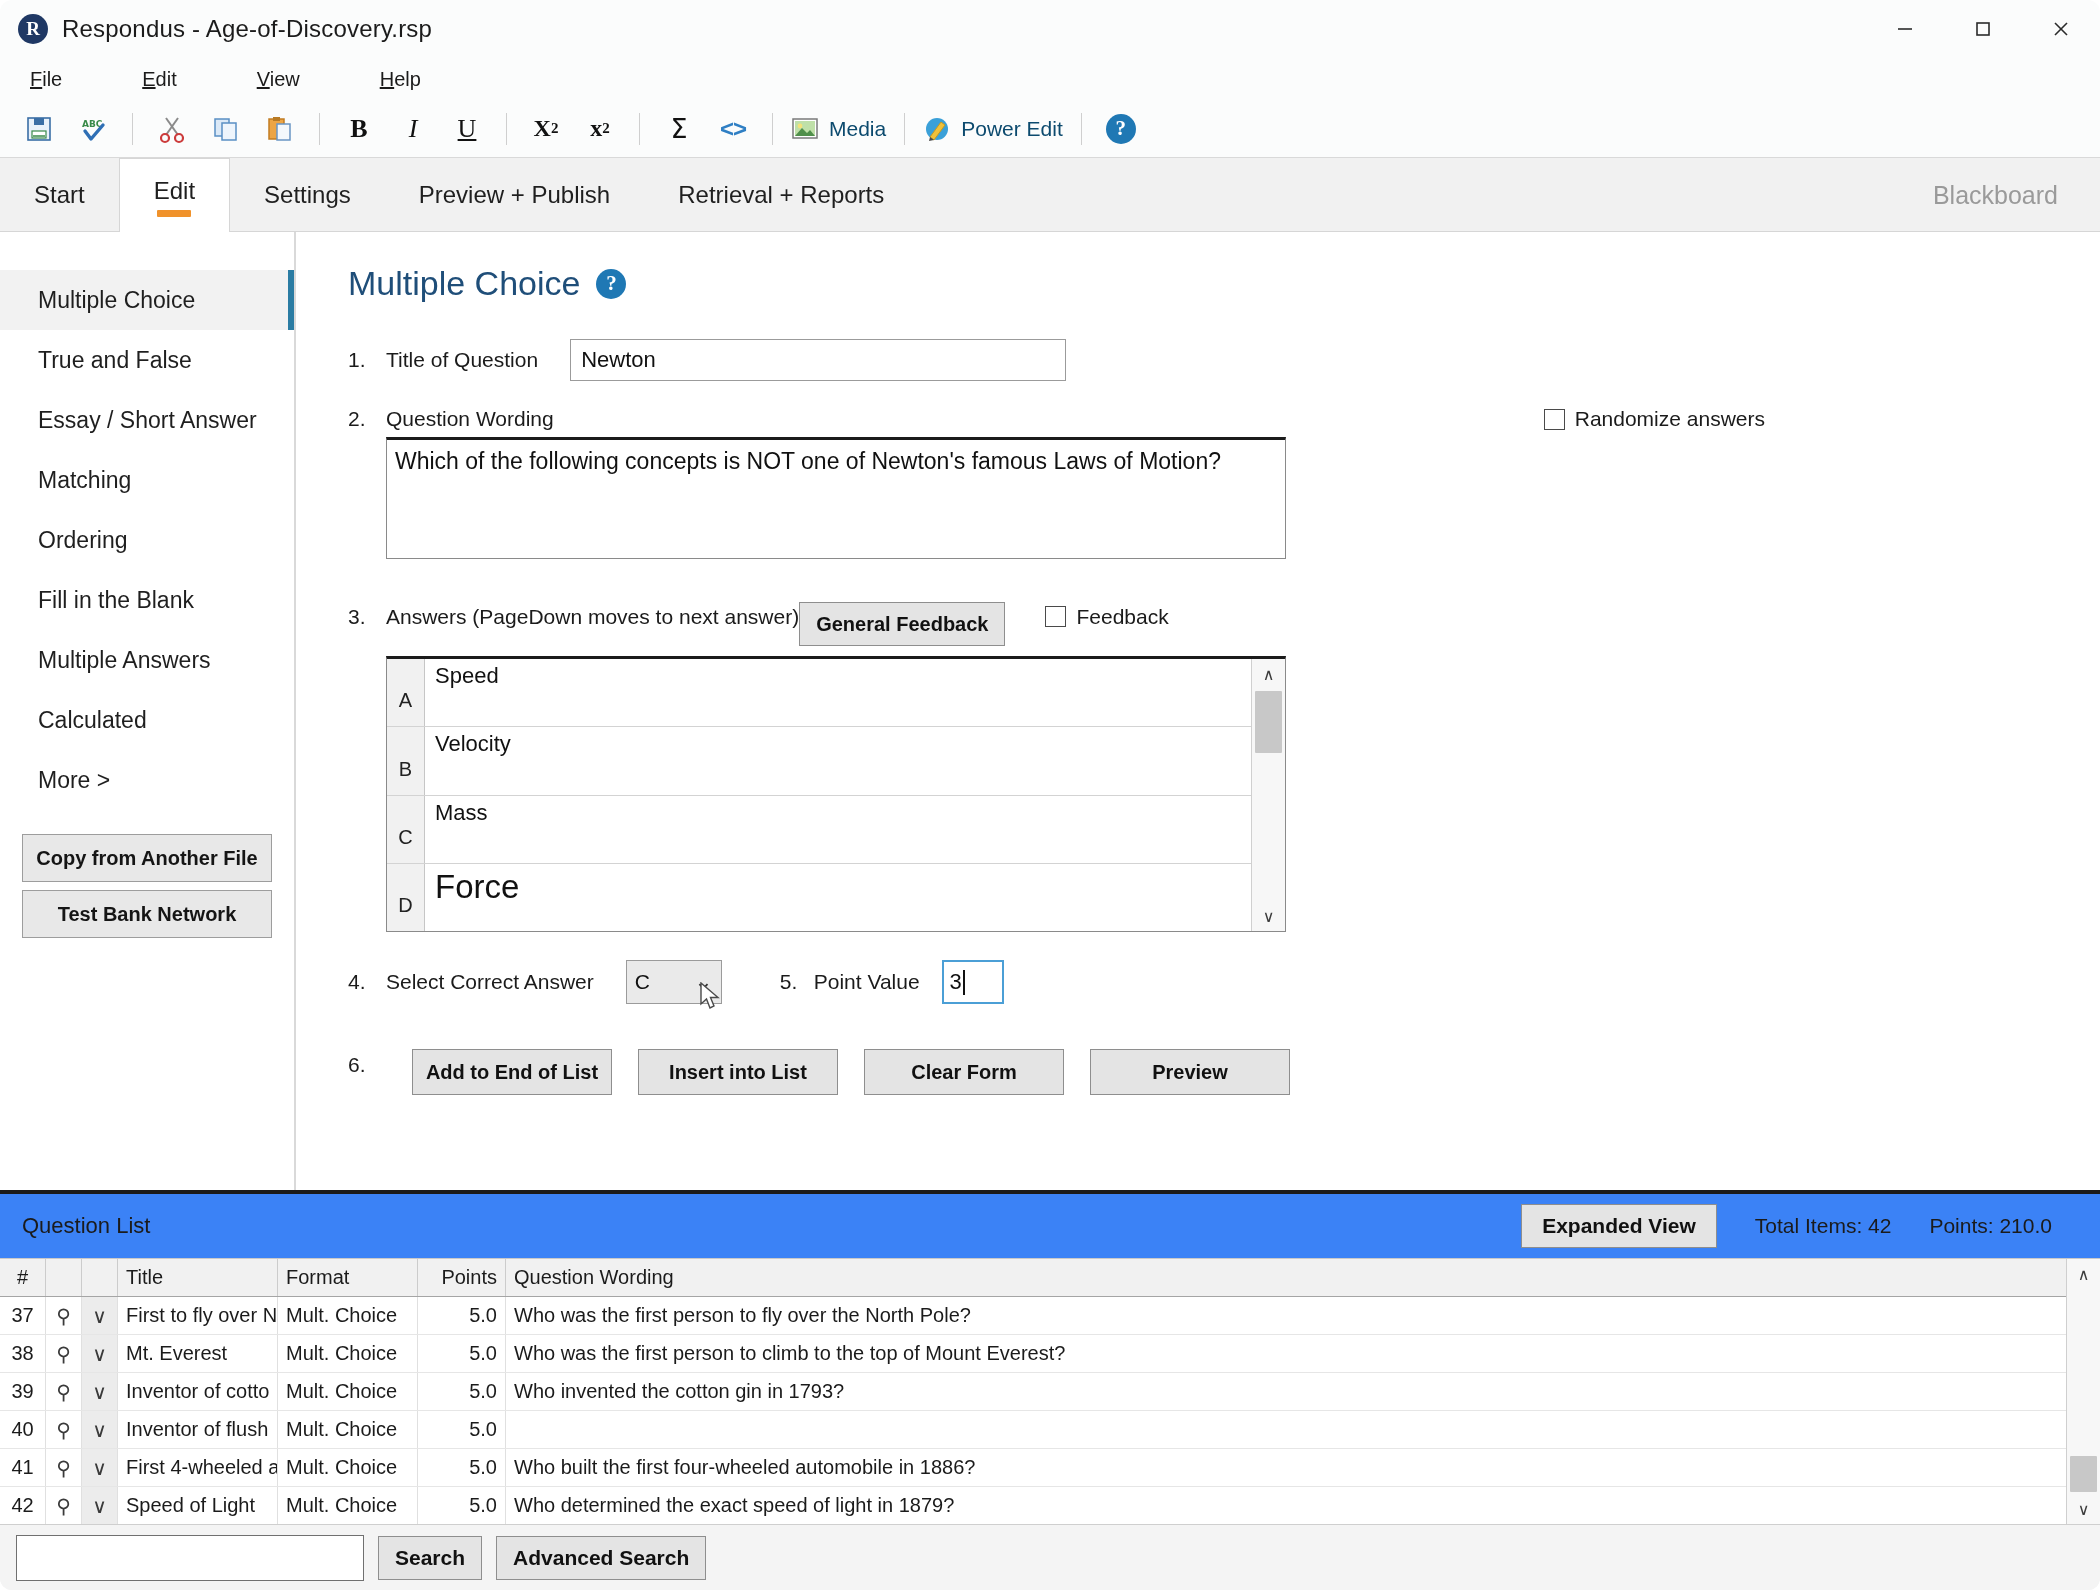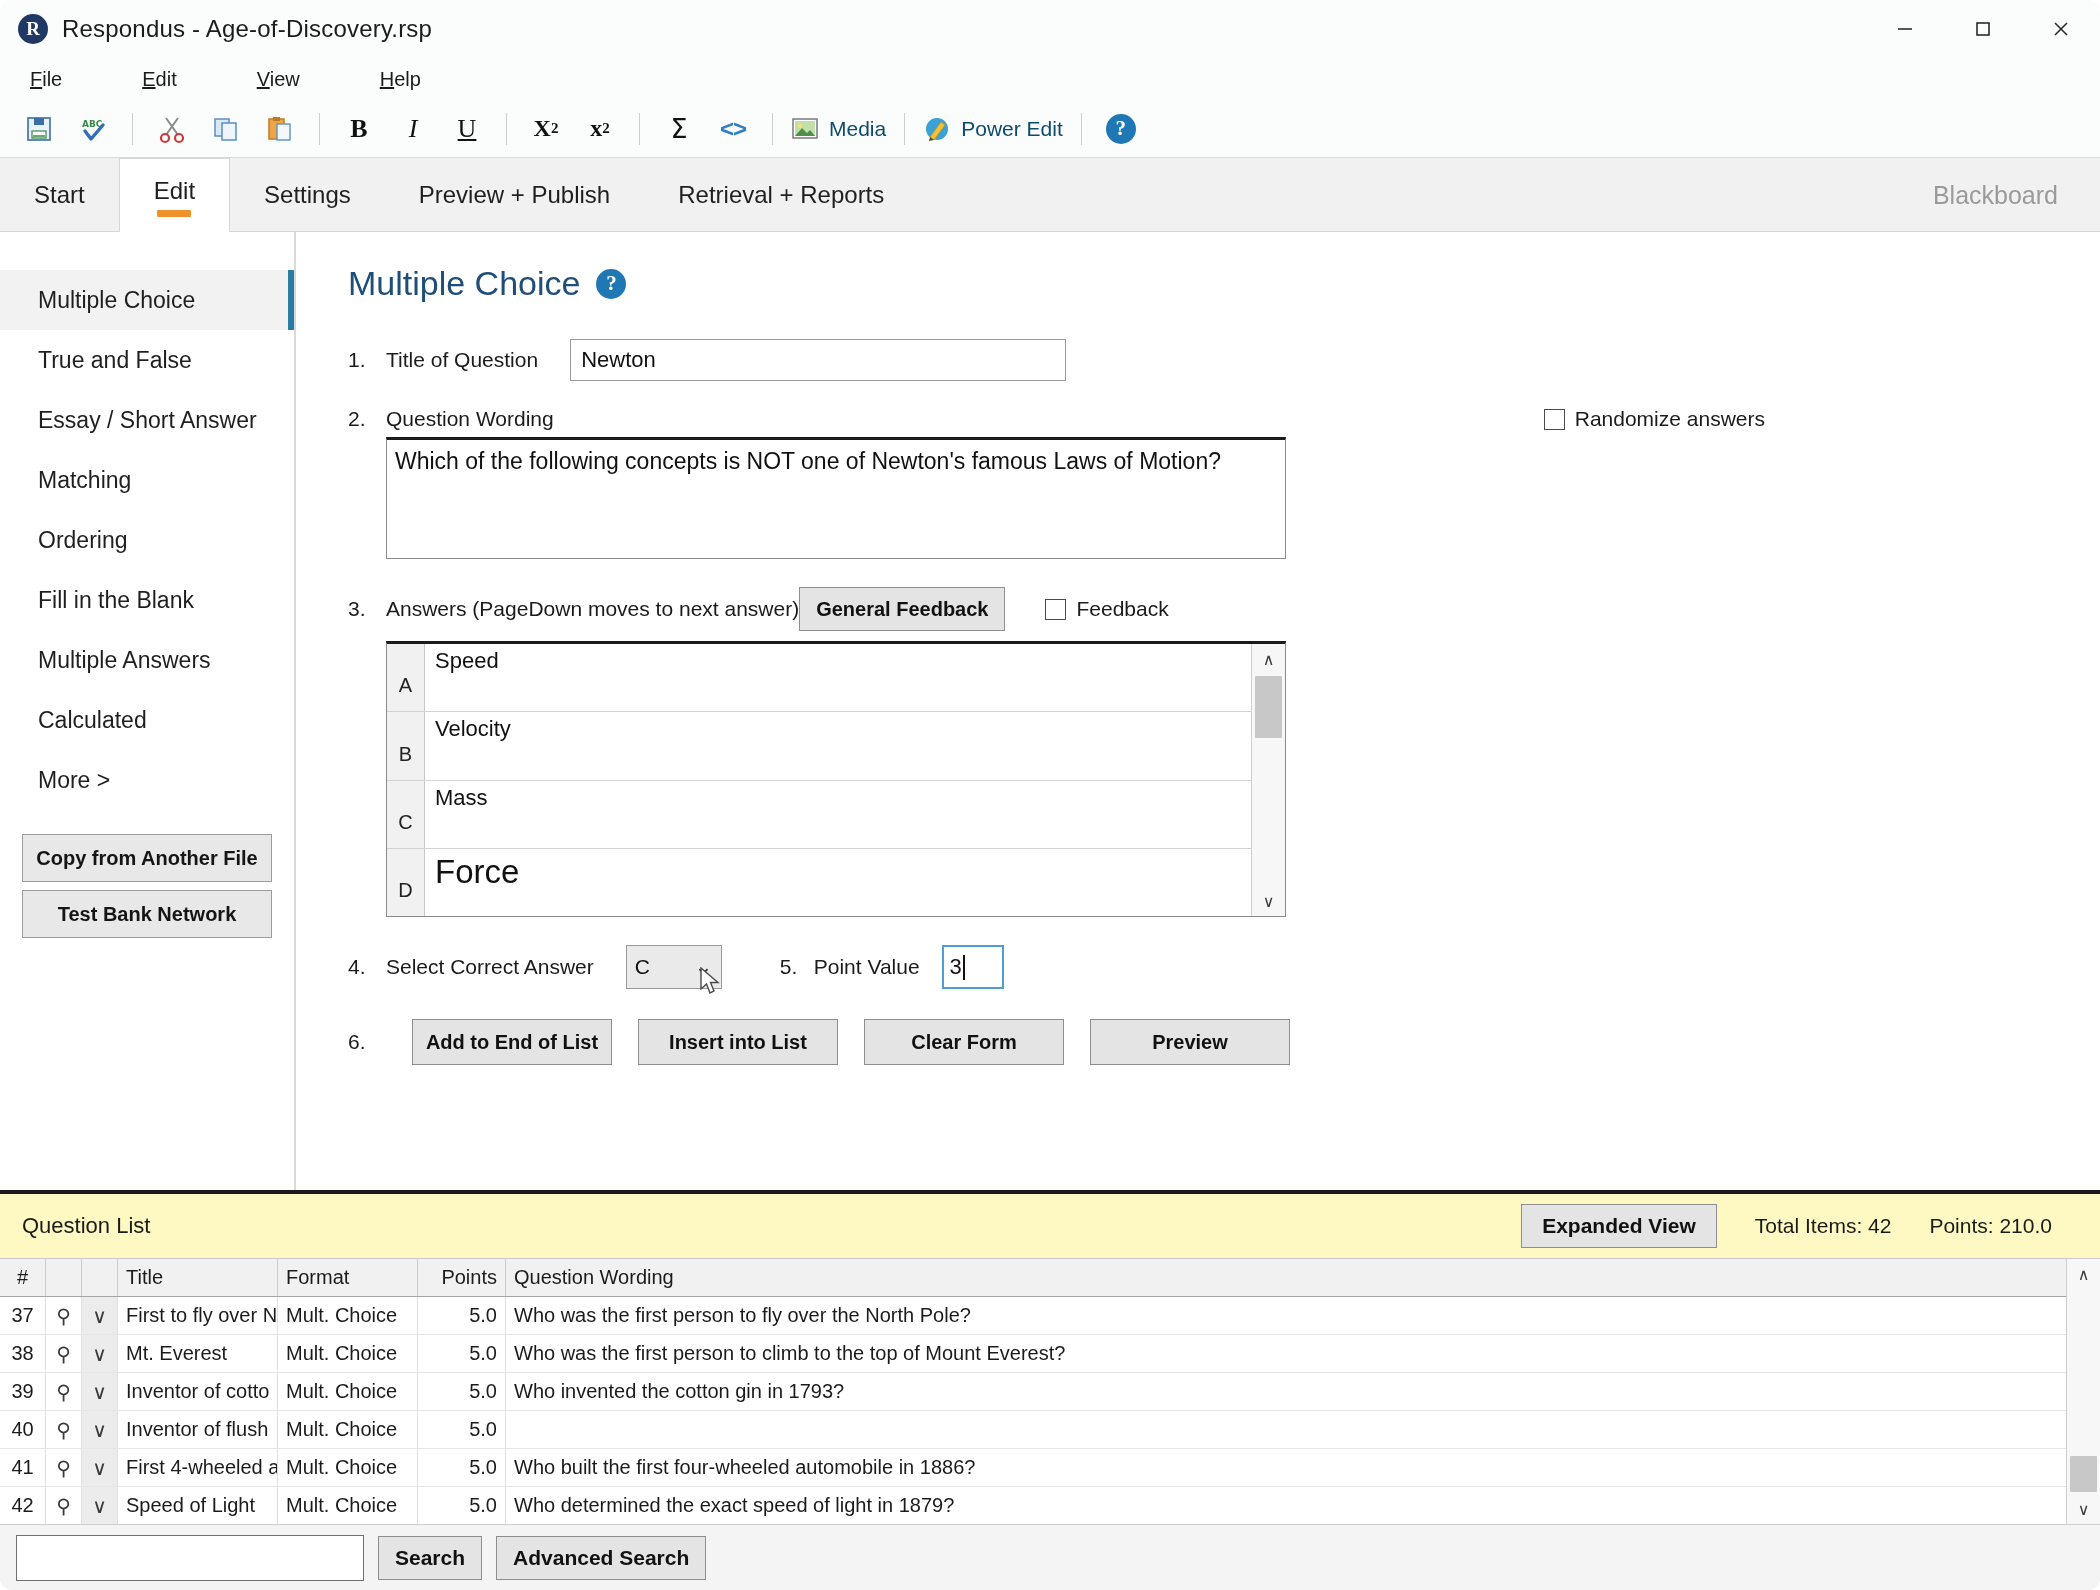--- a/index.html
+++ b/index.html
@@ -276,20 +276,21 @@
     background: #e4e4e4;
     border: 1px solid #8e8e8e;
     font-size: 20px;
     color: #111;
     height: 44px;
     display: flex; align-items: center; justify-content: center;
     padding: 16px 16px;
     cursor: default;
     font-weight: 600;
     white-space: nowrap;
+    margin-top: 15px;
   }
   .btn.gen-fb { width: 222px; }
 
   .ans-grid {
     margin-left: 38px;
     width: 900px;
     height: 276px;
     border: 1px solid #8a8a8a;
     border-top: 3px solid #1b1b1b;
     background: #ffffff;
@@ -391,21 +392,21 @@
     height: 400px;
     border-top: 4px solid #1b1b1b;
     background: #f4f4f4;
     display: flex;
     flex-direction: column;
   }
   .ql-head {
     height: 64px;
     display: flex; align-items: center;
     padding: 0 22px;
-    background: #fef9c3;
+    background: #3b82f6;
     flex: none;
     text-align: right;
   }
   .ql-title { font-size: 22px; color: #1b1b1b; }
   .ql-right { display: flex; align-items: center; gap: 38px; }
   .ql-btn {
     background: #e4e4e4;
     border: 1px solid #8e8e8e;
     font-size: 21px;
     color: #111;

